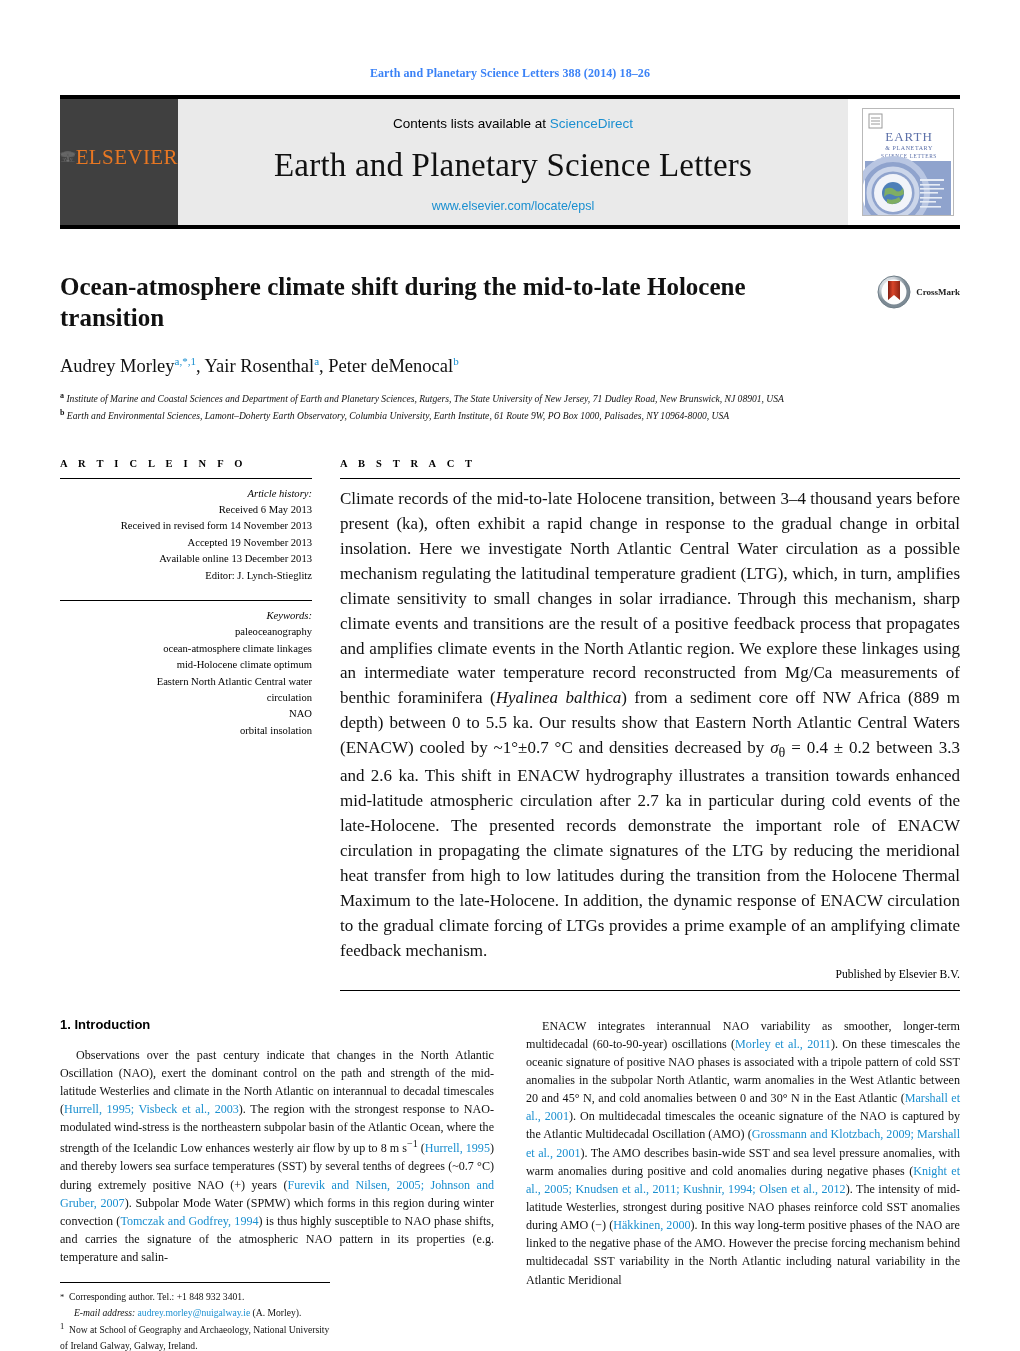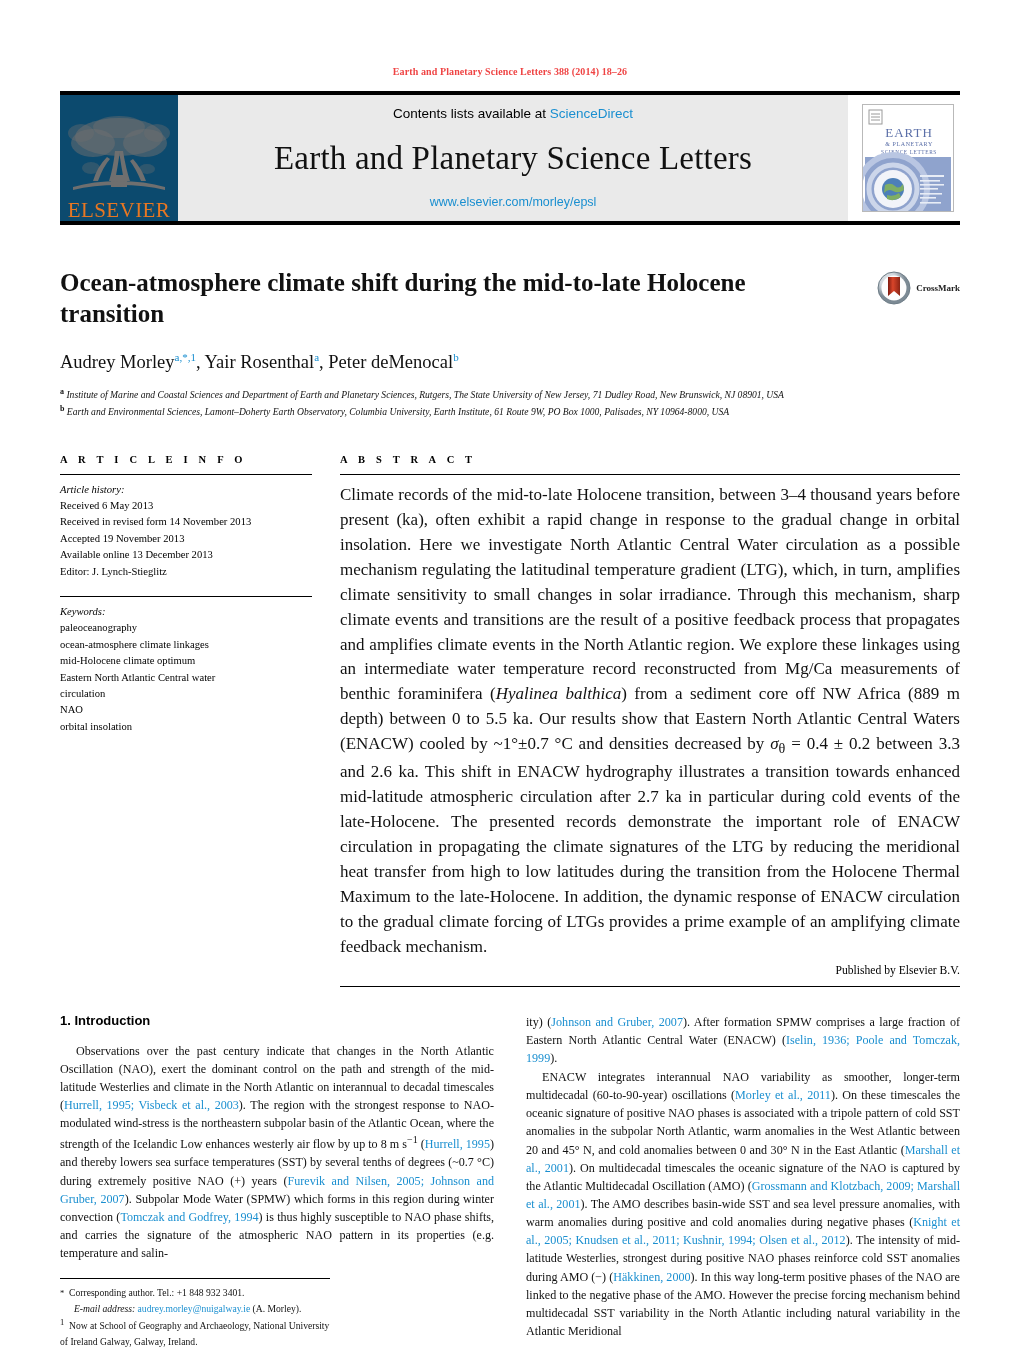--- a/index.html
+++ b/index.html
@@ -10,63 +10,63 @@
     font-family:"Liberation Serif", serif;
     color:#000;
     position:relative;
     overflow:hidden;
   }
   .page { position:relative; width:1020px; height:1351px; padding:0 60px; }
 
   
   .running-head {
     text-align:center;
-    color:#ef4444;
-    font-size:10px;
+    color:#3b82f6;
+    font-size:12px;
     font-weight:bold;
     padding-top:66px;
     letter-spacing:.1px;
   }
 
   
   .masthead {
     margin-top:14px;
     border-top:4px solid #000;
     border-bottom:4px solid #000;
     display:flex;
     align-items:stretch;
     height:134px;
   }
   .elsevier-box {
     width:118px;
     flex:0 0 118px;
     display:flex;
-    flex-direction:column;
+    flex-direction:row;
     align-items:center;
     justify-content:flex-end;
-    padding-bottom:0;
-    background:#0c4a6e;
+    padding-bottom:10px;
+    background:#404040;
   }
   .tree-svg { display:block; }
   .elsevier-word {
     font-family:"Liberation Serif", serif;
     font-size:21px;
     color:#E87722;
     letter-spacing:.4px;
     line-height:1;
     margin-top:1px;
   }
   .contents-panel {
     flex:1 1 auto;
     background:#eaeaea;
     display:flex;
     flex-direction:column;
     align-items:center;
     justify-content:space-between;
-    padding:11px 0 12px 0;
+    padding:17px 0 12px 0;
     margin:0 8px 0 0;
   }
   .contents-line { font-size:13.5px; color:#000; font-family:"Liberation Sans", sans-serif;}
   .contents-line .sd { color:#1a8fd0; }
   .journal-name {
     font-size:33px;
     font-family:"Liberation Serif", serif;
     letter-spacing:.2px;
     color:#111;
   }
@@ -130,21 +130,21 @@
   .col-info { flex:0 0 252px; }
   .col-abstract { flex:1 1 auto; }
   .sec-head {
     font-size:10.5px;
     font-weight:bold;
     letter-spacing:4.2px;
     font-family:"Liberation Serif", serif;
     margin-bottom:9px;
   }
   .rule { border-top:1.6px solid #000; }
-  .info-group { padding-top:7px; padding-bottom:8px; }
+  .info-group { padding-top:7px; padding-bottom:8px;text-align:right; }
   .info-group.second { border-top:1.6px solid #000; margin-top:8px;}
   .info-label { font-style:italic; font-size:10.6px; line-height:1.55; }
   .info-line { font-size:10.6px; line-height:1.55; }
 
   .abstract-body {
     padding-top:8px;
     font-size:17px;
     line-height:1.47;
     text-align:justify;
     color:#111;
@@ -227,21 +227,21 @@
         </g>
       </svg>
       <div class="elsevier-word">ELSEVIER</div>
     </div>
 
     <div class="contents-panel">
       <div class="contents-line">
         <span>Contents lists available at </span><span class="sd">ScienceDirect</span>
       </div>
       <div class="journal-name">Earth and Planetary Science Letters</div>
-      <div class="journal-url">www.elsevier.com/morley/epsl</div>
+      <div class="journal-url">www.elsevier.com/locate/epsl</div>
     </div>
 
     <div class="cover-box">
       <div class="cover-thumb">
         <svg width="90" height="116" viewBox="0 0 90 116">
           <rect x="0" y="0" width="90" height="116" fill="#ffffff"></rect>
           <rect x="6" y="5" width="13" height="14" fill="#fff" stroke="#9a9a9a" stroke-width="1"></rect>
           <line x1="8" y1="9" x2="17" y2="9" stroke="#9a9a9a" stroke-width="1"></line>
           <line x1="8" y1="12" x2="17" y2="12" stroke="#9a9a9a" stroke-width="1"></line>
           <line x1="8" y1="15" x2="17" y2="15" stroke="#9a9a9a" stroke-width="1"></line>
@@ -347,18 +347,17 @@
           <div class="fn"><sup>1</sup>&nbsp;&nbsp;Now at School of Geography and Archaeology, National University of Ireland Galway, Galway, Ireland.</div>
         </div>
         <div class="issn-block">
           <div>0013-821X/$ – see front matter  Published by Elsevier B.V.</div>
           <div class="issn-doi">http://dx.doi.org/10.1016/j.epsl.2013.11.039</div>
         </div>
       </div>
     </div>
 
     <div class="bcol">
-      <p class="para noindent">ity) (<span class="ref">Johnson and Gruber, 2007</span>). After formation SPMW comprises a large fraction of Eastern North Atlantic Central Water (ENACW) (<span class="ref">Iselin, 1936; Poole and Tomczak, 1999</span>).</p>
       <p class="para">ENACW integrates interannual NAO variability as smoother, longer-term multidecadal (60-to-90-year) oscillations (<span class="ref">Morley et al., 2011</span>). On these timescales the oceanic signature of positive NAO phases is associated with a tripole pattern of cold SST anomalies in the subpolar North Atlantic, warm anomalies in the West Atlantic between 20 and 45° N, and cold anomalies between 0 and 30° N in the East Atlantic (<span class="ref">Marshall et al., 2001</span>). On multidecadal timescales the oceanic signature of the NAO is captured by the Atlantic Multidecadal Oscillation (AMO) (<span class="ref">Grossmann and Klotzbach, 2009; Marshall et al., 2001</span>). The AMO describes basin-wide SST and sea level pressure anomalies, with warm anomalies during positive and cold anomalies during negative phases (<span class="ref">Knight et al., 2005; Knudsen et al., 2011; Kushnir, 1994; Olsen et al., 2012</span>). The intensity of mid-latitude Westerlies, strongest during positive NAO phases reinforce cold SST anomalies during AMO (−) (<span class="ref">Häkkinen, 2000</span>). In this way long-term positive phases of the NAO are linked to the negative phase of the AMO. However the precise forcing mechanism behind multidecadal SST variability in the North Atlantic including natural variability in the Atlantic Meridional</p>
     </div>
   </div>
 
 </div>
 
 </body></html>

